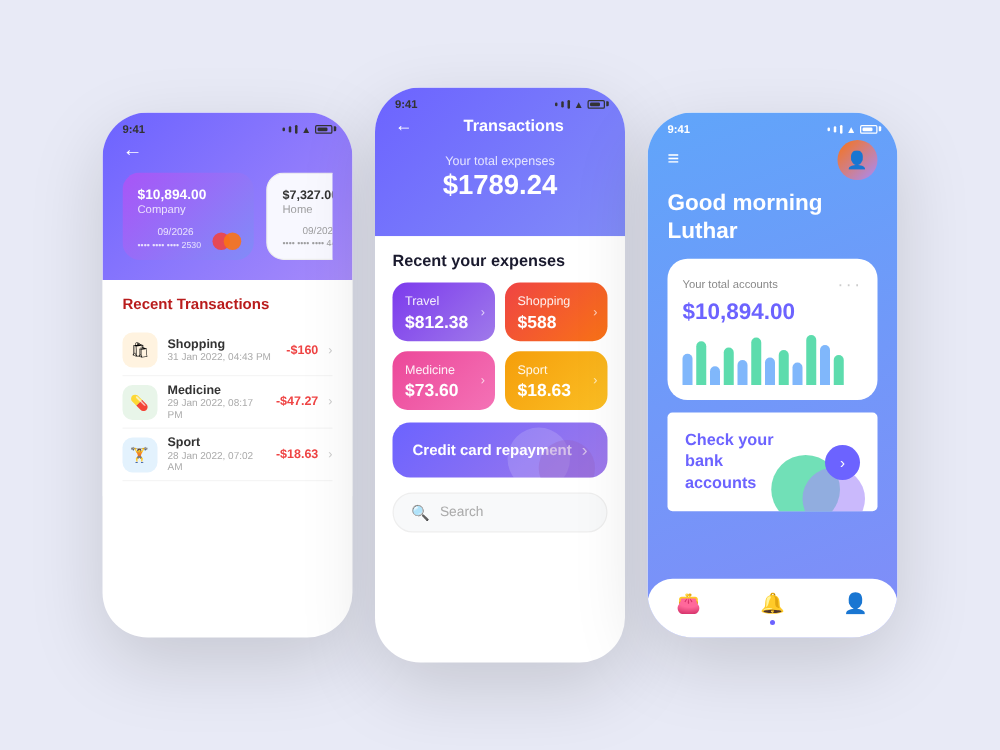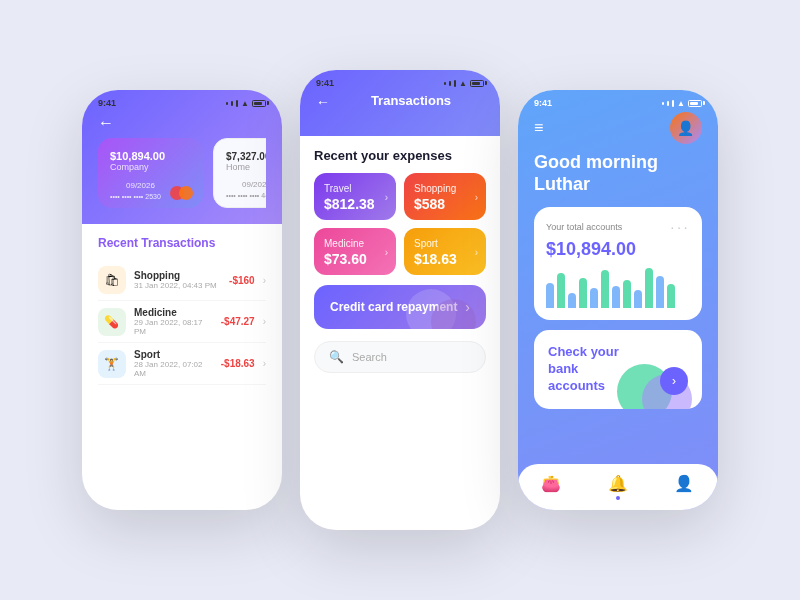--- a/index.html
+++ b/index.html
@@ -143,21 +143,21 @@
     .card-secondary .card-amount { color: #333; font-size: 10px; }
     .card-secondary .card-label { color: #888; }
     .card-secondary .card-expiry { color: #888; }
     .card-secondary .card-number { color: #888; }
 
     .left-body { padding: 12px 16px; background: #fff; }
 
     .section-title {
       font-size: 12px;
       font-weight: 700;
-      color: #8b5cf6;
+      color: #b91c1c;
       margin-bottom: 10px;
     }
 
     .transaction-item {
       display: flex;
       align-items: center;
       padding: 6px 0;
       border-bottom: 1px solid #f5f5f5;
       gap: 8px;
     }
@@ -367,25 +367,25 @@
       width: 8px;
       border-radius: 4px 4px 0 0;
       opacity: 0.8;
     }
 
     .chart-bar.blue { background: #60a5fa; }
     .chart-bar.green { background: #34d399; }
 
     .bank-accounts-card {
       background: #fff;
-      border-radius: 15px;
+      border-radius: 4px;
       padding: 14px;
       margin: 0 16px;
       display: flex;
-      align-items: flex-end;
+      align-items: center;
       justify-content: space-between;
       position: relative;
       overflow: hidden;
     }
 
     .bank-label { font-size: 13px; font-weight: 600; color: #6c63ff; width: 90px; line-height: 1.3; }
 
     .bank-chevron {
       width: 28px; height: 28px;
       background: #6c63ff;
@@ -520,20 +520,24 @@
           <div class="signal-bar"></div>
           <span class="wifi-icon">▲</span>
           <div class="battery">
               <div class="battery-fill"></div>
             </div>
         </div>
       </div>
       <div style="display:flex;align-items:center;gap:8px;margin-bottom:8px;">
         <div class="back-arrow" style="margin-bottom:0;font-size:14px;color:#fff;">←</div>
         <div class="center-title" style="margin-bottom:0;flex:1;">Transactions</div>
+      </div>
+      <div class="total-expenses-card">
+        <div class="total-label">Your total expenses</div>
+        <div class="total-amount">$1789.24</div>
       </div>
     </div>
     <div class="center-body">
       <div class="track-title">Recent your expenses</div>
       <div class="expense-grid">
         <div class="expense-card purple">
           <div class="expense-cat">Travel</div>
           <div class="expense-amt">$812.38</div>
           <span class="expense-chevron">›</span>
         </div>

